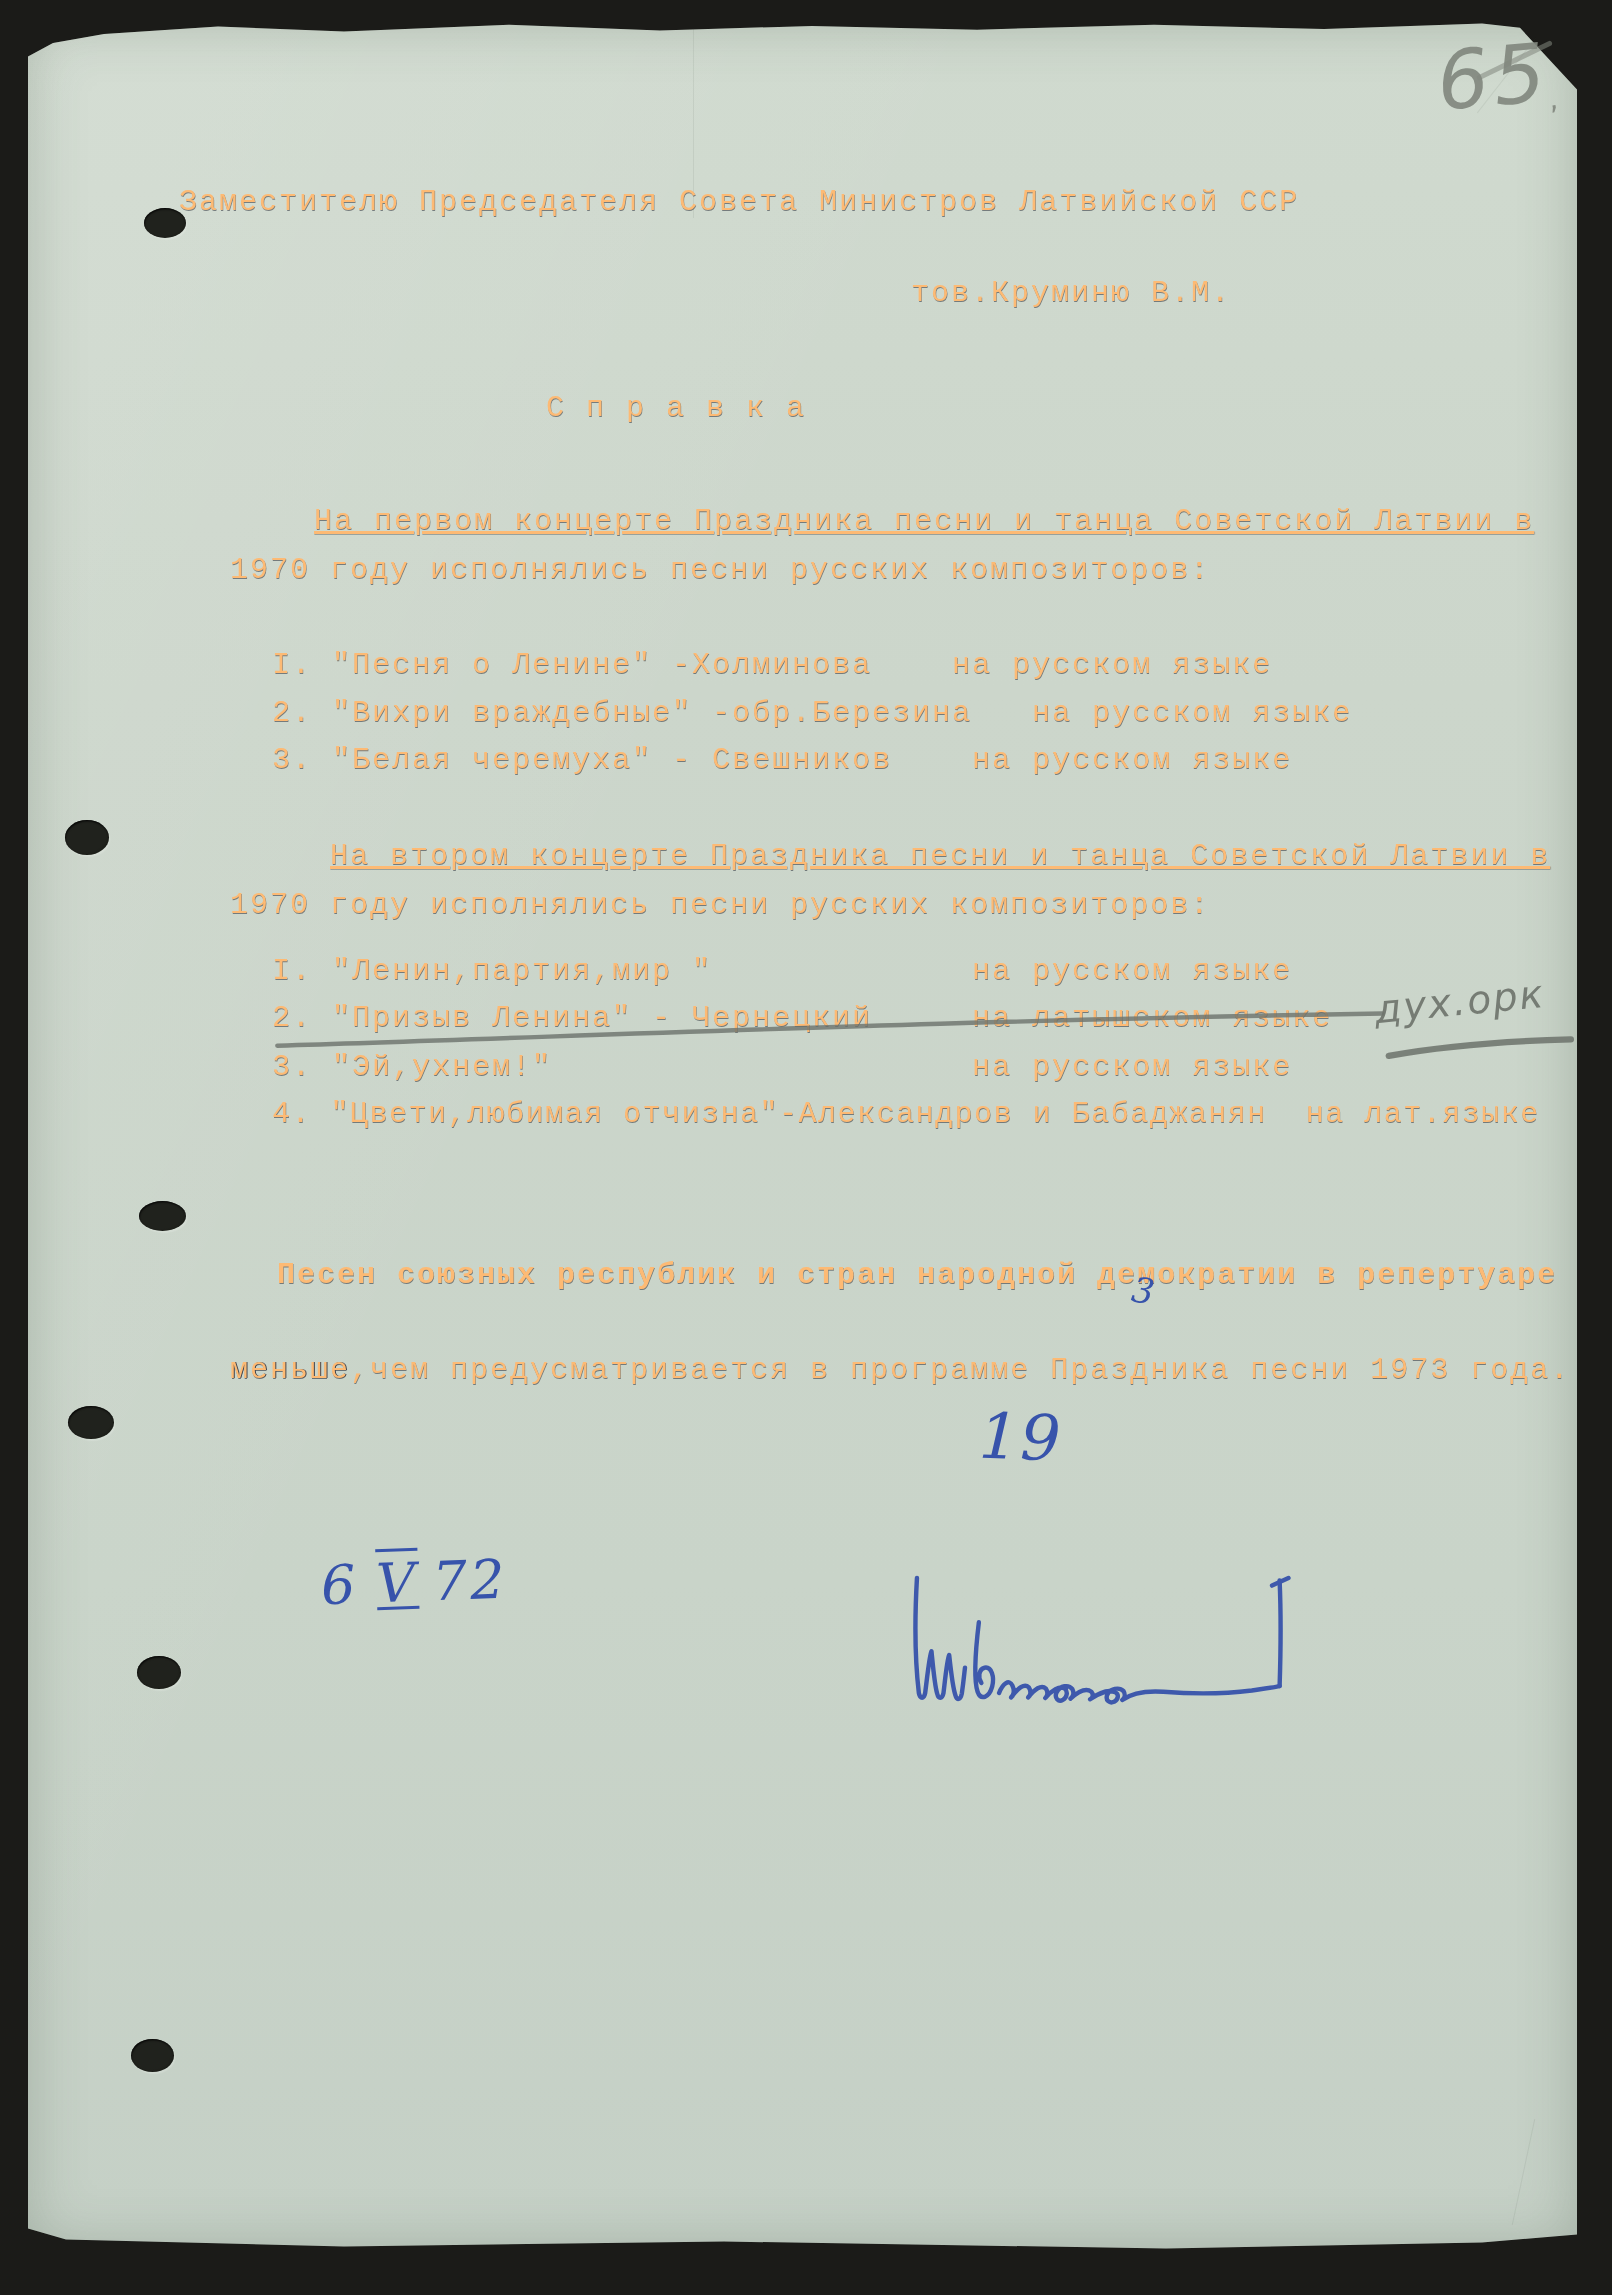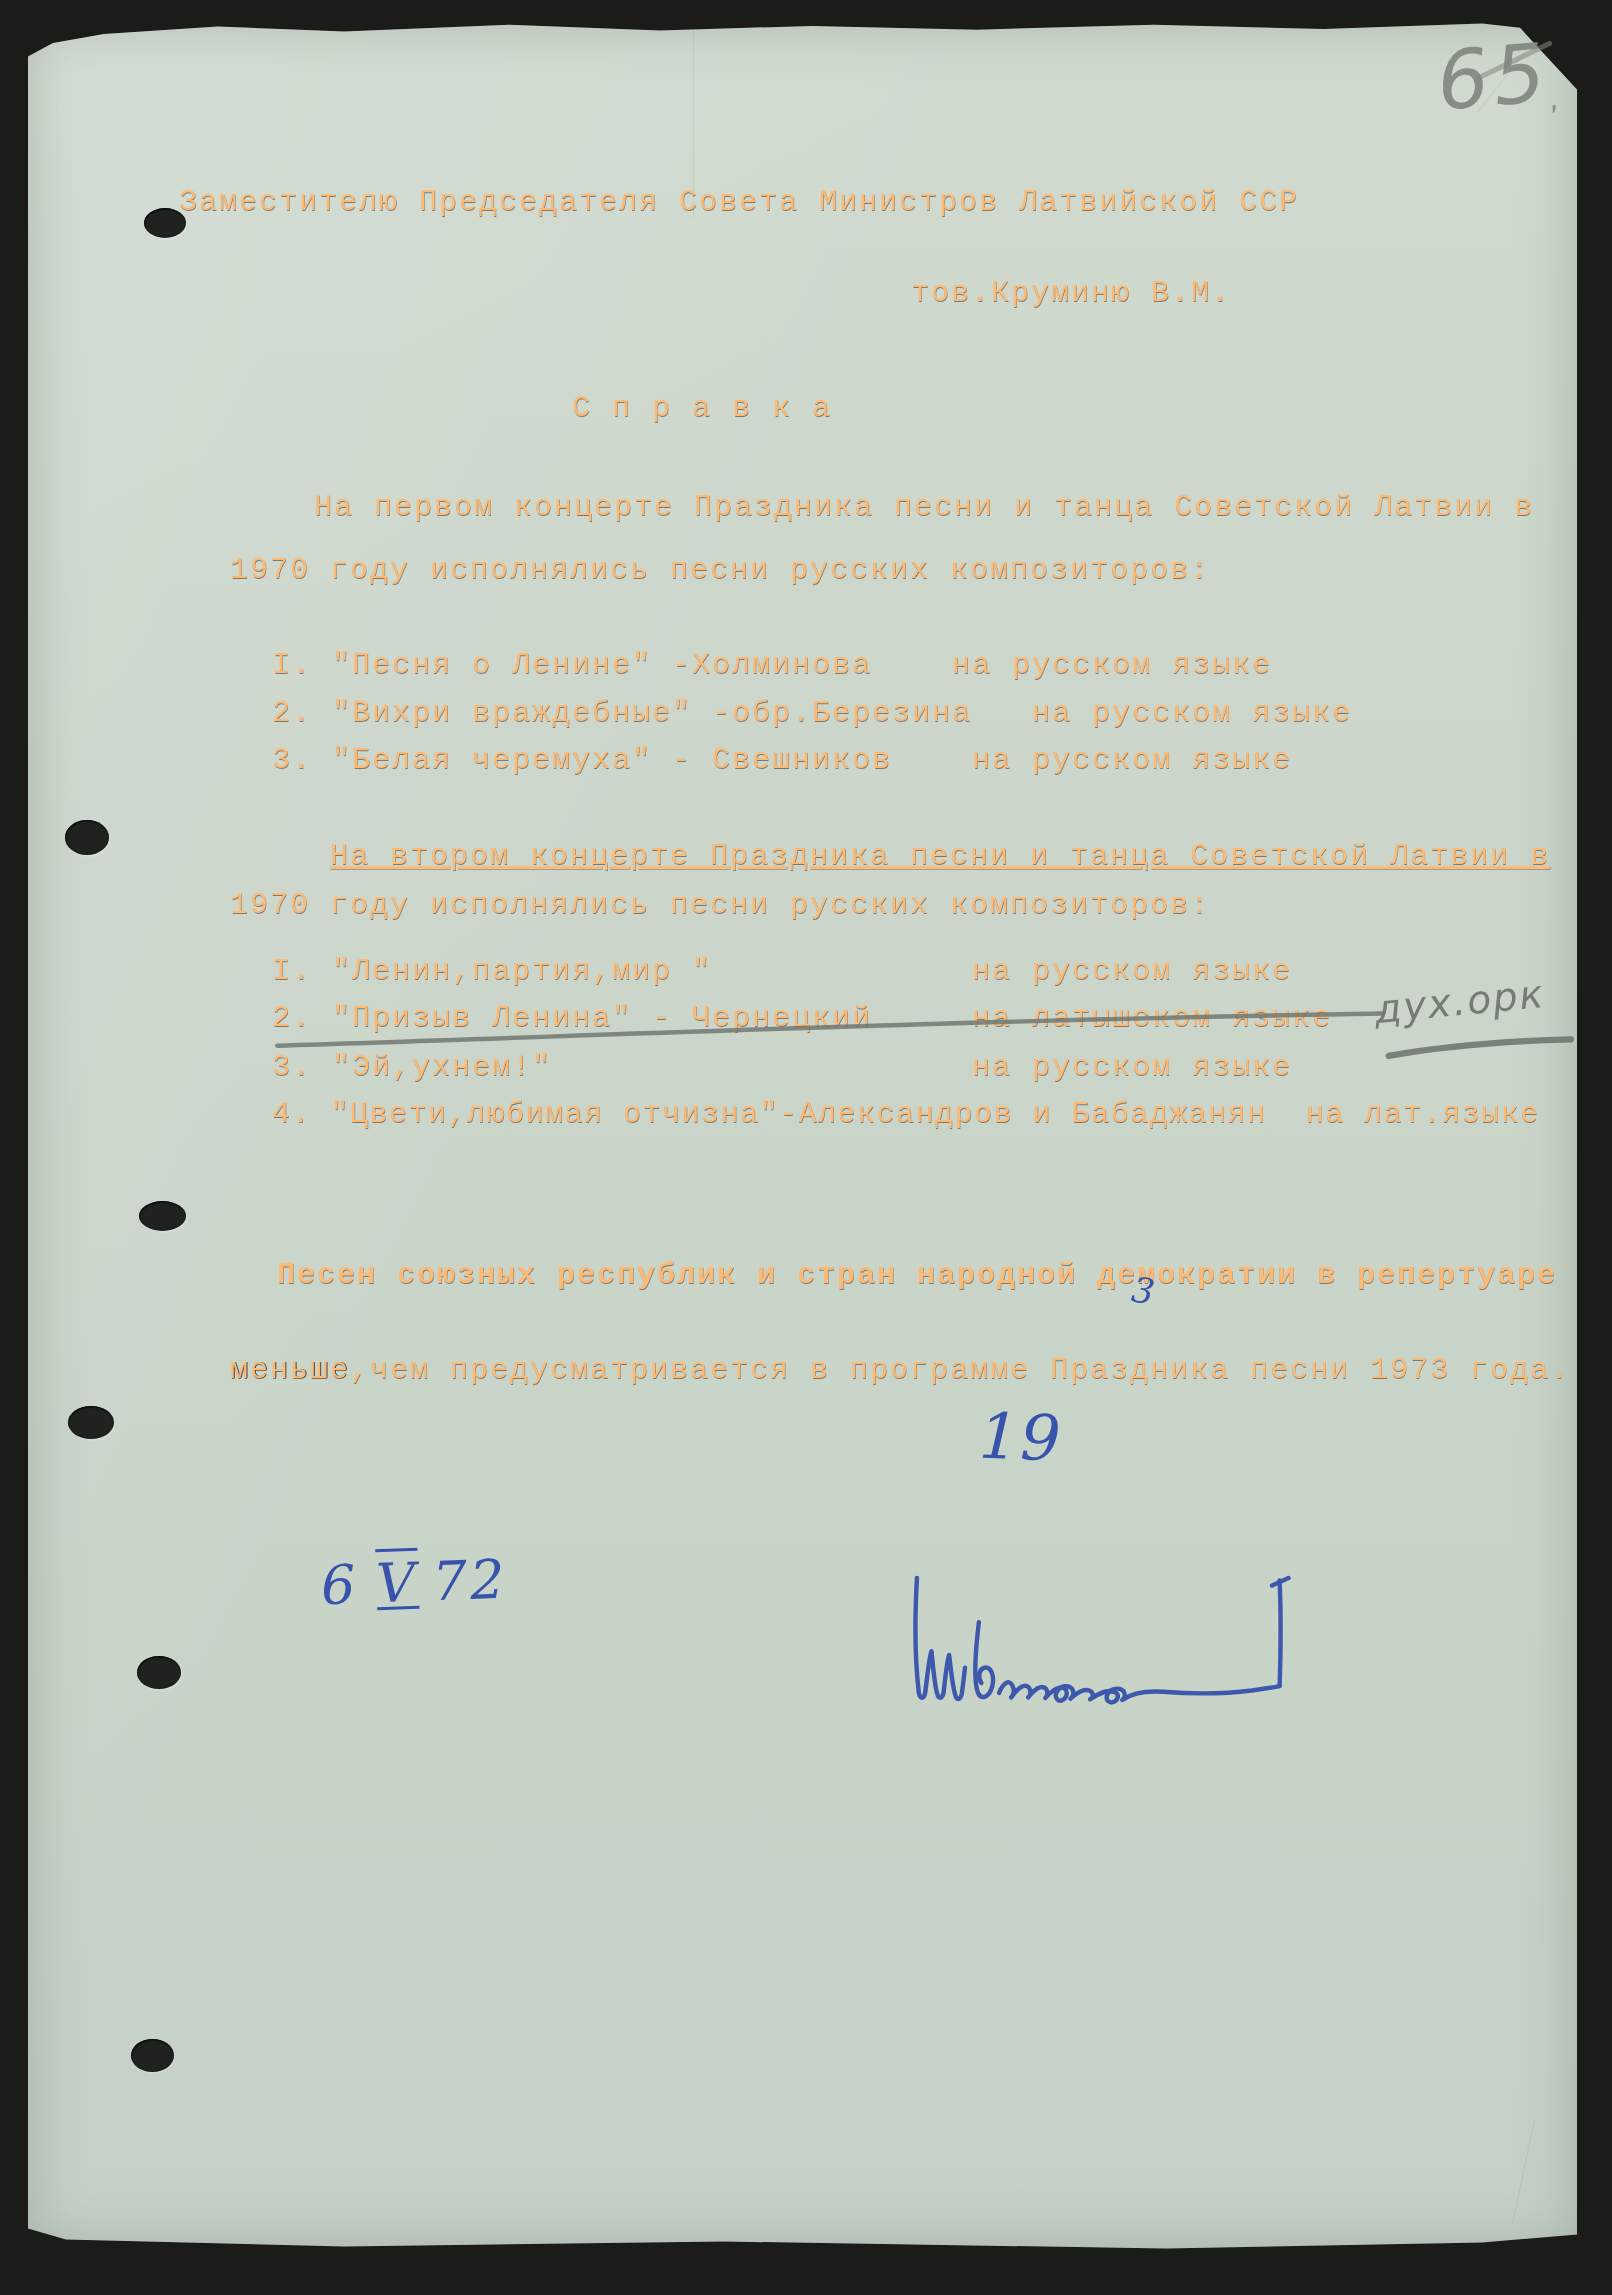--- a/index.html
+++ b/index.html
@@ -97,23 +97,23 @@
 
   <span class="hole" style="left:144px;top:208px;width:42px;height:30px;"></span>
   <span class="hole" style="left:65px;top:820px;width:44px;height:35px;"></span>
   <span class="hole" style="left:139px;top:1201px;width:47px;height:30px;"></span>
   <span class="hole" style="left:68px;top:1406px;width:46px;height:33px;"></span>
   <span class="hole" style="left:137px;top:1656px;width:44px;height:33px;"></span>
   <span class="hole" style="left:131px;top:2039px;width:43px;height:33px;"></span>
 
   <div class="t" style="left:179px;top:187px;">Заместителю Председателя Совета Министров Латвийской ССР</div>
   <div class="t" style="left:911px;top:278px;">тов.Круминю В.М.</div>
-  <div class="t" style="left:572px;top:393px;text-align:center;">С п р а в к а</div>
+  <div class="t" style="left:546px;top:393px;text-align:center;">С п р а в к а</div>
 
-  <div class="t" style="left:314px;top:492px;">На первом концерте Праздника песни и танца Советской Латвии в</div>
+  <div class="t" style="left:314px;top:506px;text-decoration:underline;">На первом концерте Праздника песни и танца Советской Латвии в</div>
   <div class="t" style="left:230px;top:555px;">1970 году исполнялись песни русских композиторов:</div>
 
   <div class="t" style="left:272px;top:650px;">I. "Песня о Ленине" -Холминова    на русском языке</div>
   <div class="t" style="left:272px;top:698px;">2. "Вихри враждебные" -обр.Березина   на русском языке</div>
   <div class="t" style="left:272px;top:745px;">3. "Белая черемуха" - Свешников    на русском языке</div>
 
   <div class="t" style="left:330px;top:841px;text-decoration:underline;">На втором концерте Праздника песни и танца Советской Латвии в</div>
   <div class="t" style="left:230px;top:890px;">1970 году исполнялись песни русских композиторов:</div>
 
   <div class="t" style="left:272px;top:956px;">I. "Ленин,партия,мир "             на русском языке</div>

